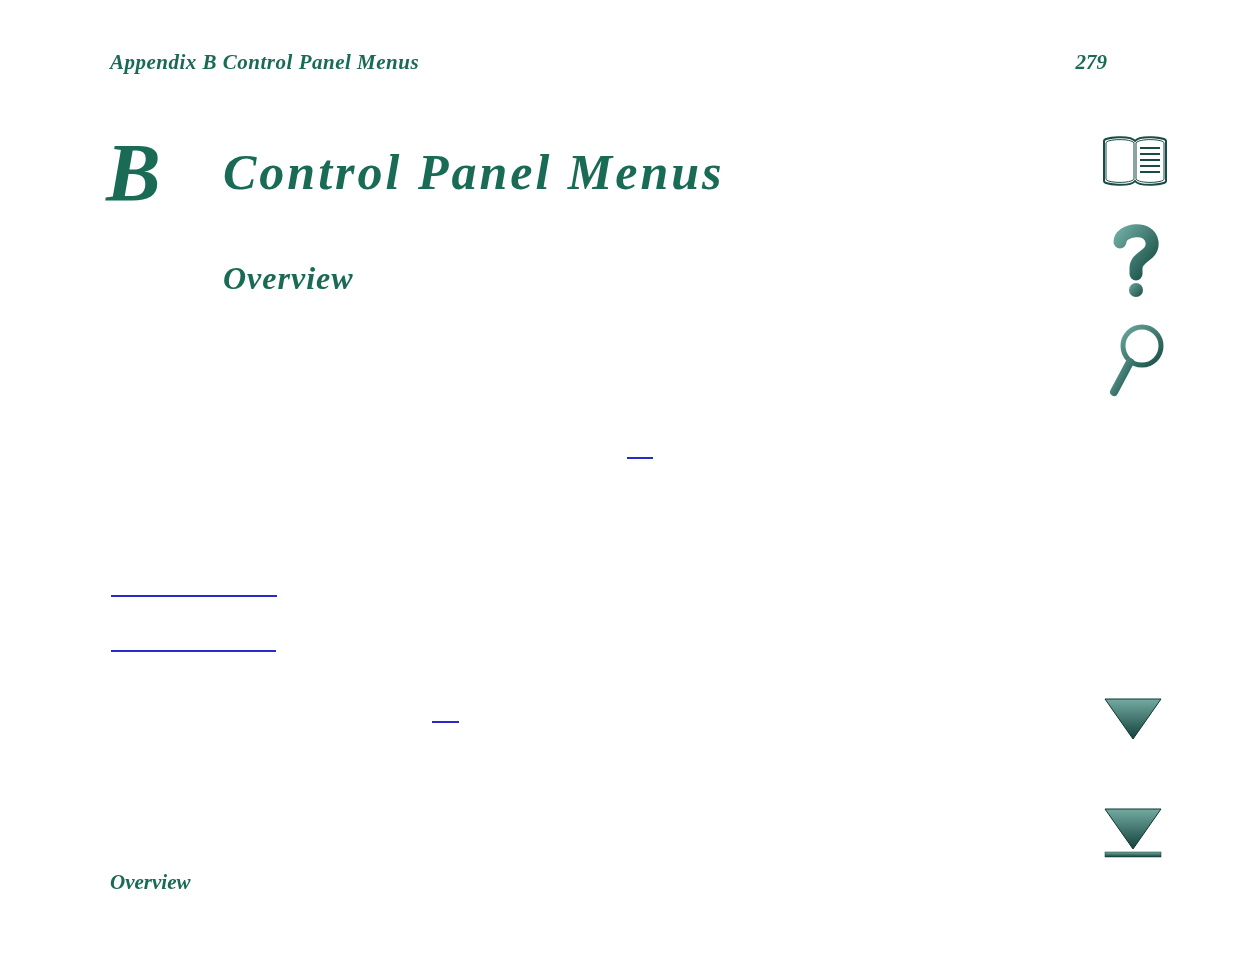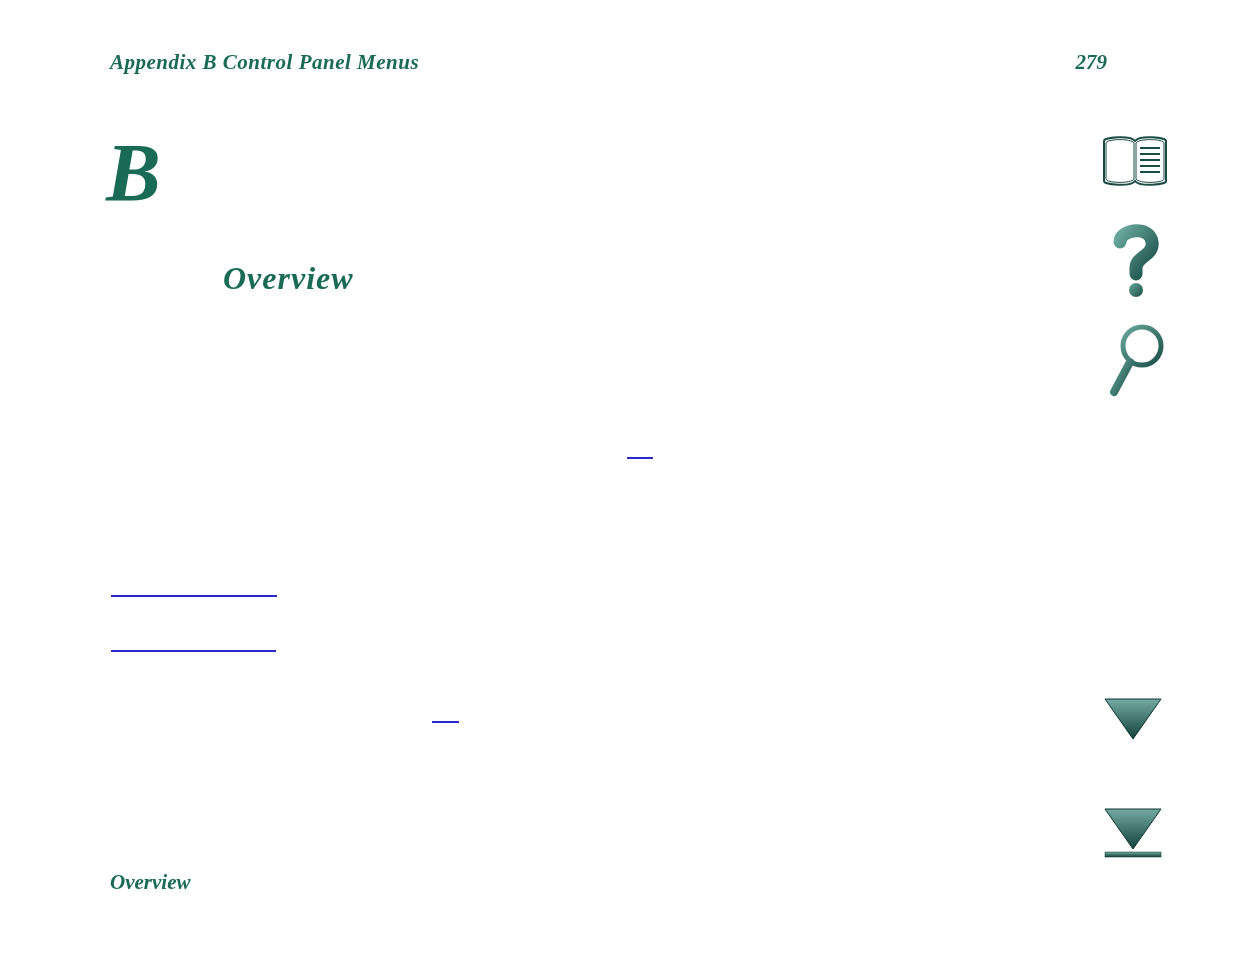--- a/index.html
+++ b/index.html
@@ -157,20 +157,21 @@
 <body>
 
 <div class="page">
 
   <div class="header">
     <span class="header-left">Appendix B   Control Panel Menus</span>
     <span class="header-page">279</span>
   </div>
 
   <div class="big-letter">B</div>
+  <div class="title">Control Panel Menus</div>
   <div class="section-head">Overview</div>
 
   <div class="underline1"></div>
   <div class="underline2"></div>
   <div class="underline3"></div>
   <div class="underline4"></div>
 
   <div class="footer">Overview</div>
 
   <div class="sidebar">

